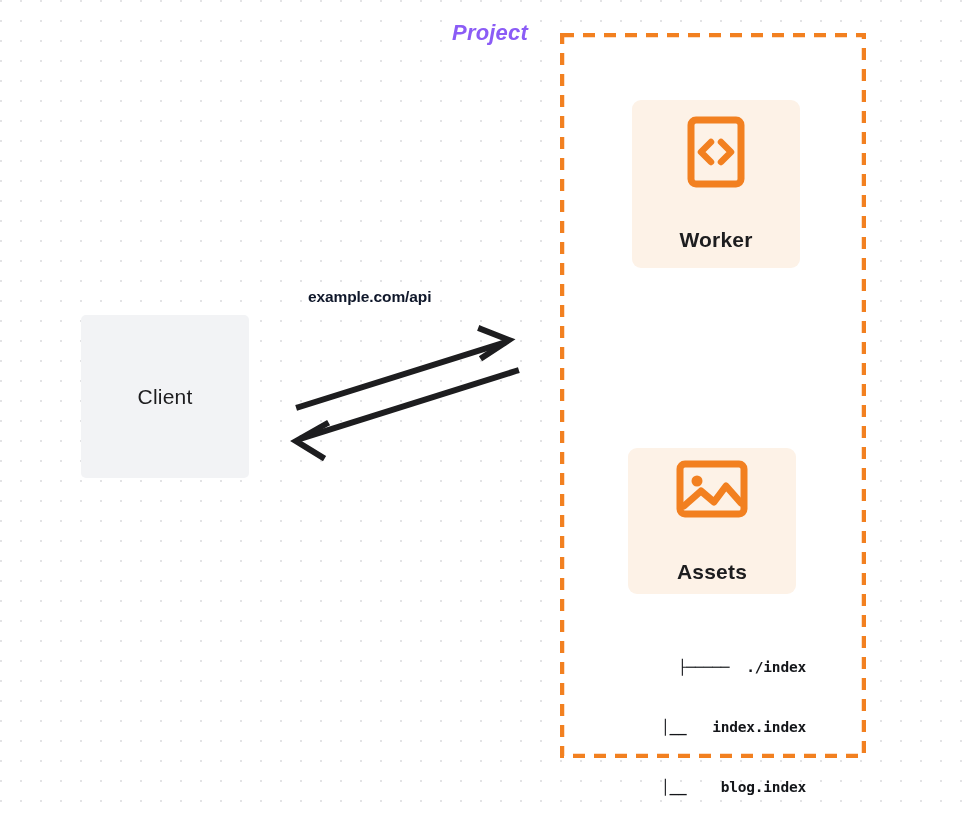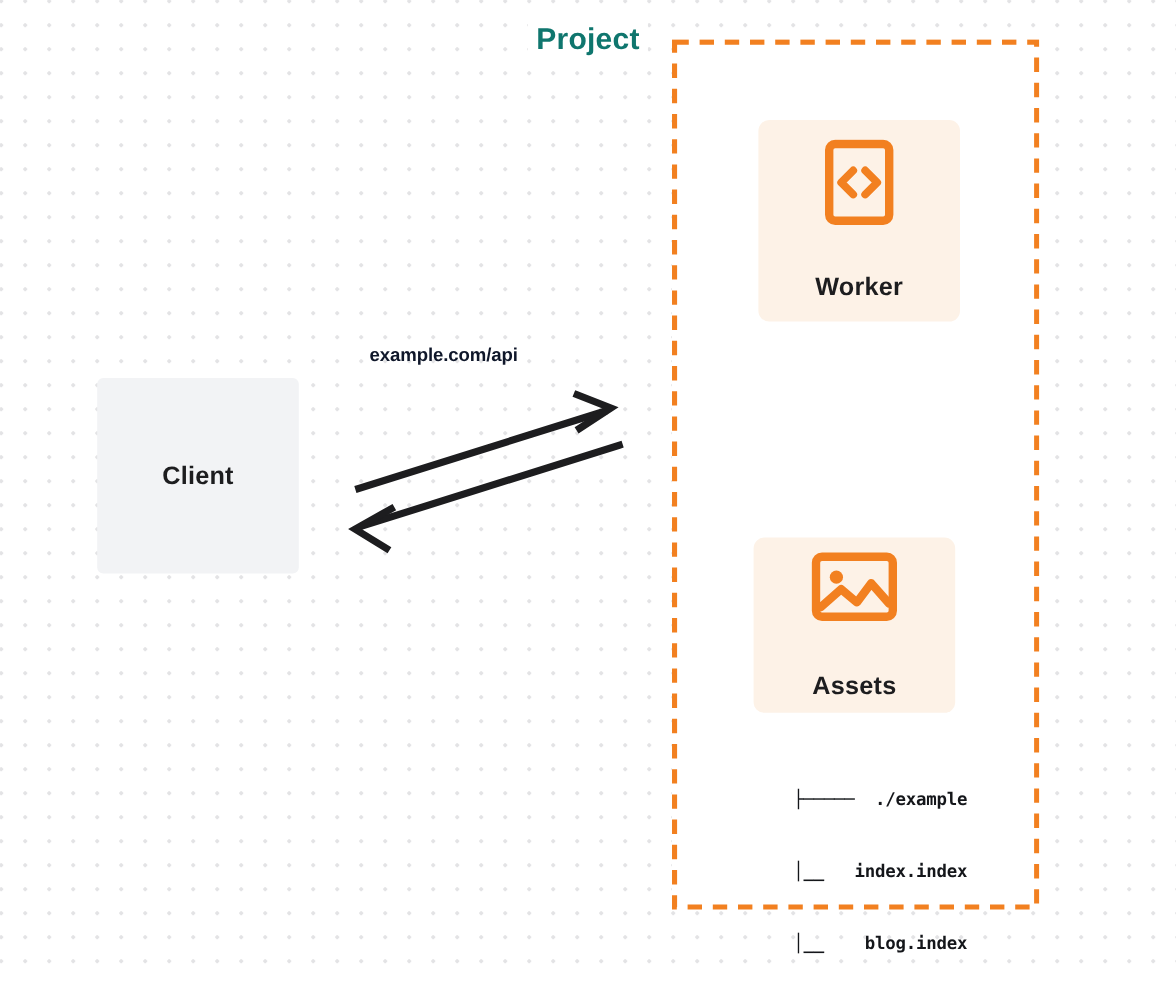--- a/index.html
+++ b/index.html
@@ -32,21 +32,21 @@
     width: 168px;
     height: 163px;
     background: #f2f3f5;
     border-radius: 5px;
     display: flex;
     align-items: center;
     justify-content: center;
   }
   .client-label {
     font-size: 21px;
-    font-weight: bold;
+    font-weight: normal;
     color: #1d1d1f;
     letter-spacing: 0.2px;
   }
 
   
   .arrows {
     position: absolute;
     left: 0;
     top: 0;
     width: 980px;
@@ -80,26 +80,27 @@
     inset: 0;
     pointer-events: none;
   }
   .project-title {
     position: absolute;
     left: 50%;
     top: 33px;
     transform: translate(-50%, -50%);
     background: #ffffff;
     padding: 0 7px;
-    font-size: 25px;
-    font-weight: bold;
-    color: #0f766e;
+    font-size: 22px;
+    font-weight: bold;
+    color: #8b5cf6;
     letter-spacing: 0.2px;
     white-space: nowrap;
     z-index: 3;
+    font-style: italic;
   }
 
   
   .card {
     position: absolute;
     background: #fdf2e7;
     border-radius: 9px;
     display: flex;
     flex-direction: column;
     align-items: center;
@@ -189,19 +190,19 @@
   <div class="card card-assets">
     <svg class="card-icon" width="72" height="62" viewBox="0 0 72 62">
       <rect x="4" y="6" width="64" height="50" rx="5" ry="5" fill="none" stroke="#f28020" stroke-width="7"></rect>
       <circle cx="21" cy="23" r="5.5" fill="#f28020"></circle>
       <path d="M8 48 L25 33 L38 44 L50 28 L65 45" fill="none" stroke="#f28020" stroke-width="7" stroke-linecap="round" stroke-linejoin="round"></path>
     </svg>
     <span class="card-label">Assets</span>
   </div>
 
   <div class="file-tree">
-    <span class="row">├─────  ./example</span>
+    <span class="row">├─────  ./index</span>
     <span class="row">   │__   index.index</span>
     <span class="row">   │__    blog.index</span>
     
   </div>
 
 </div>
 
 </body></html>

